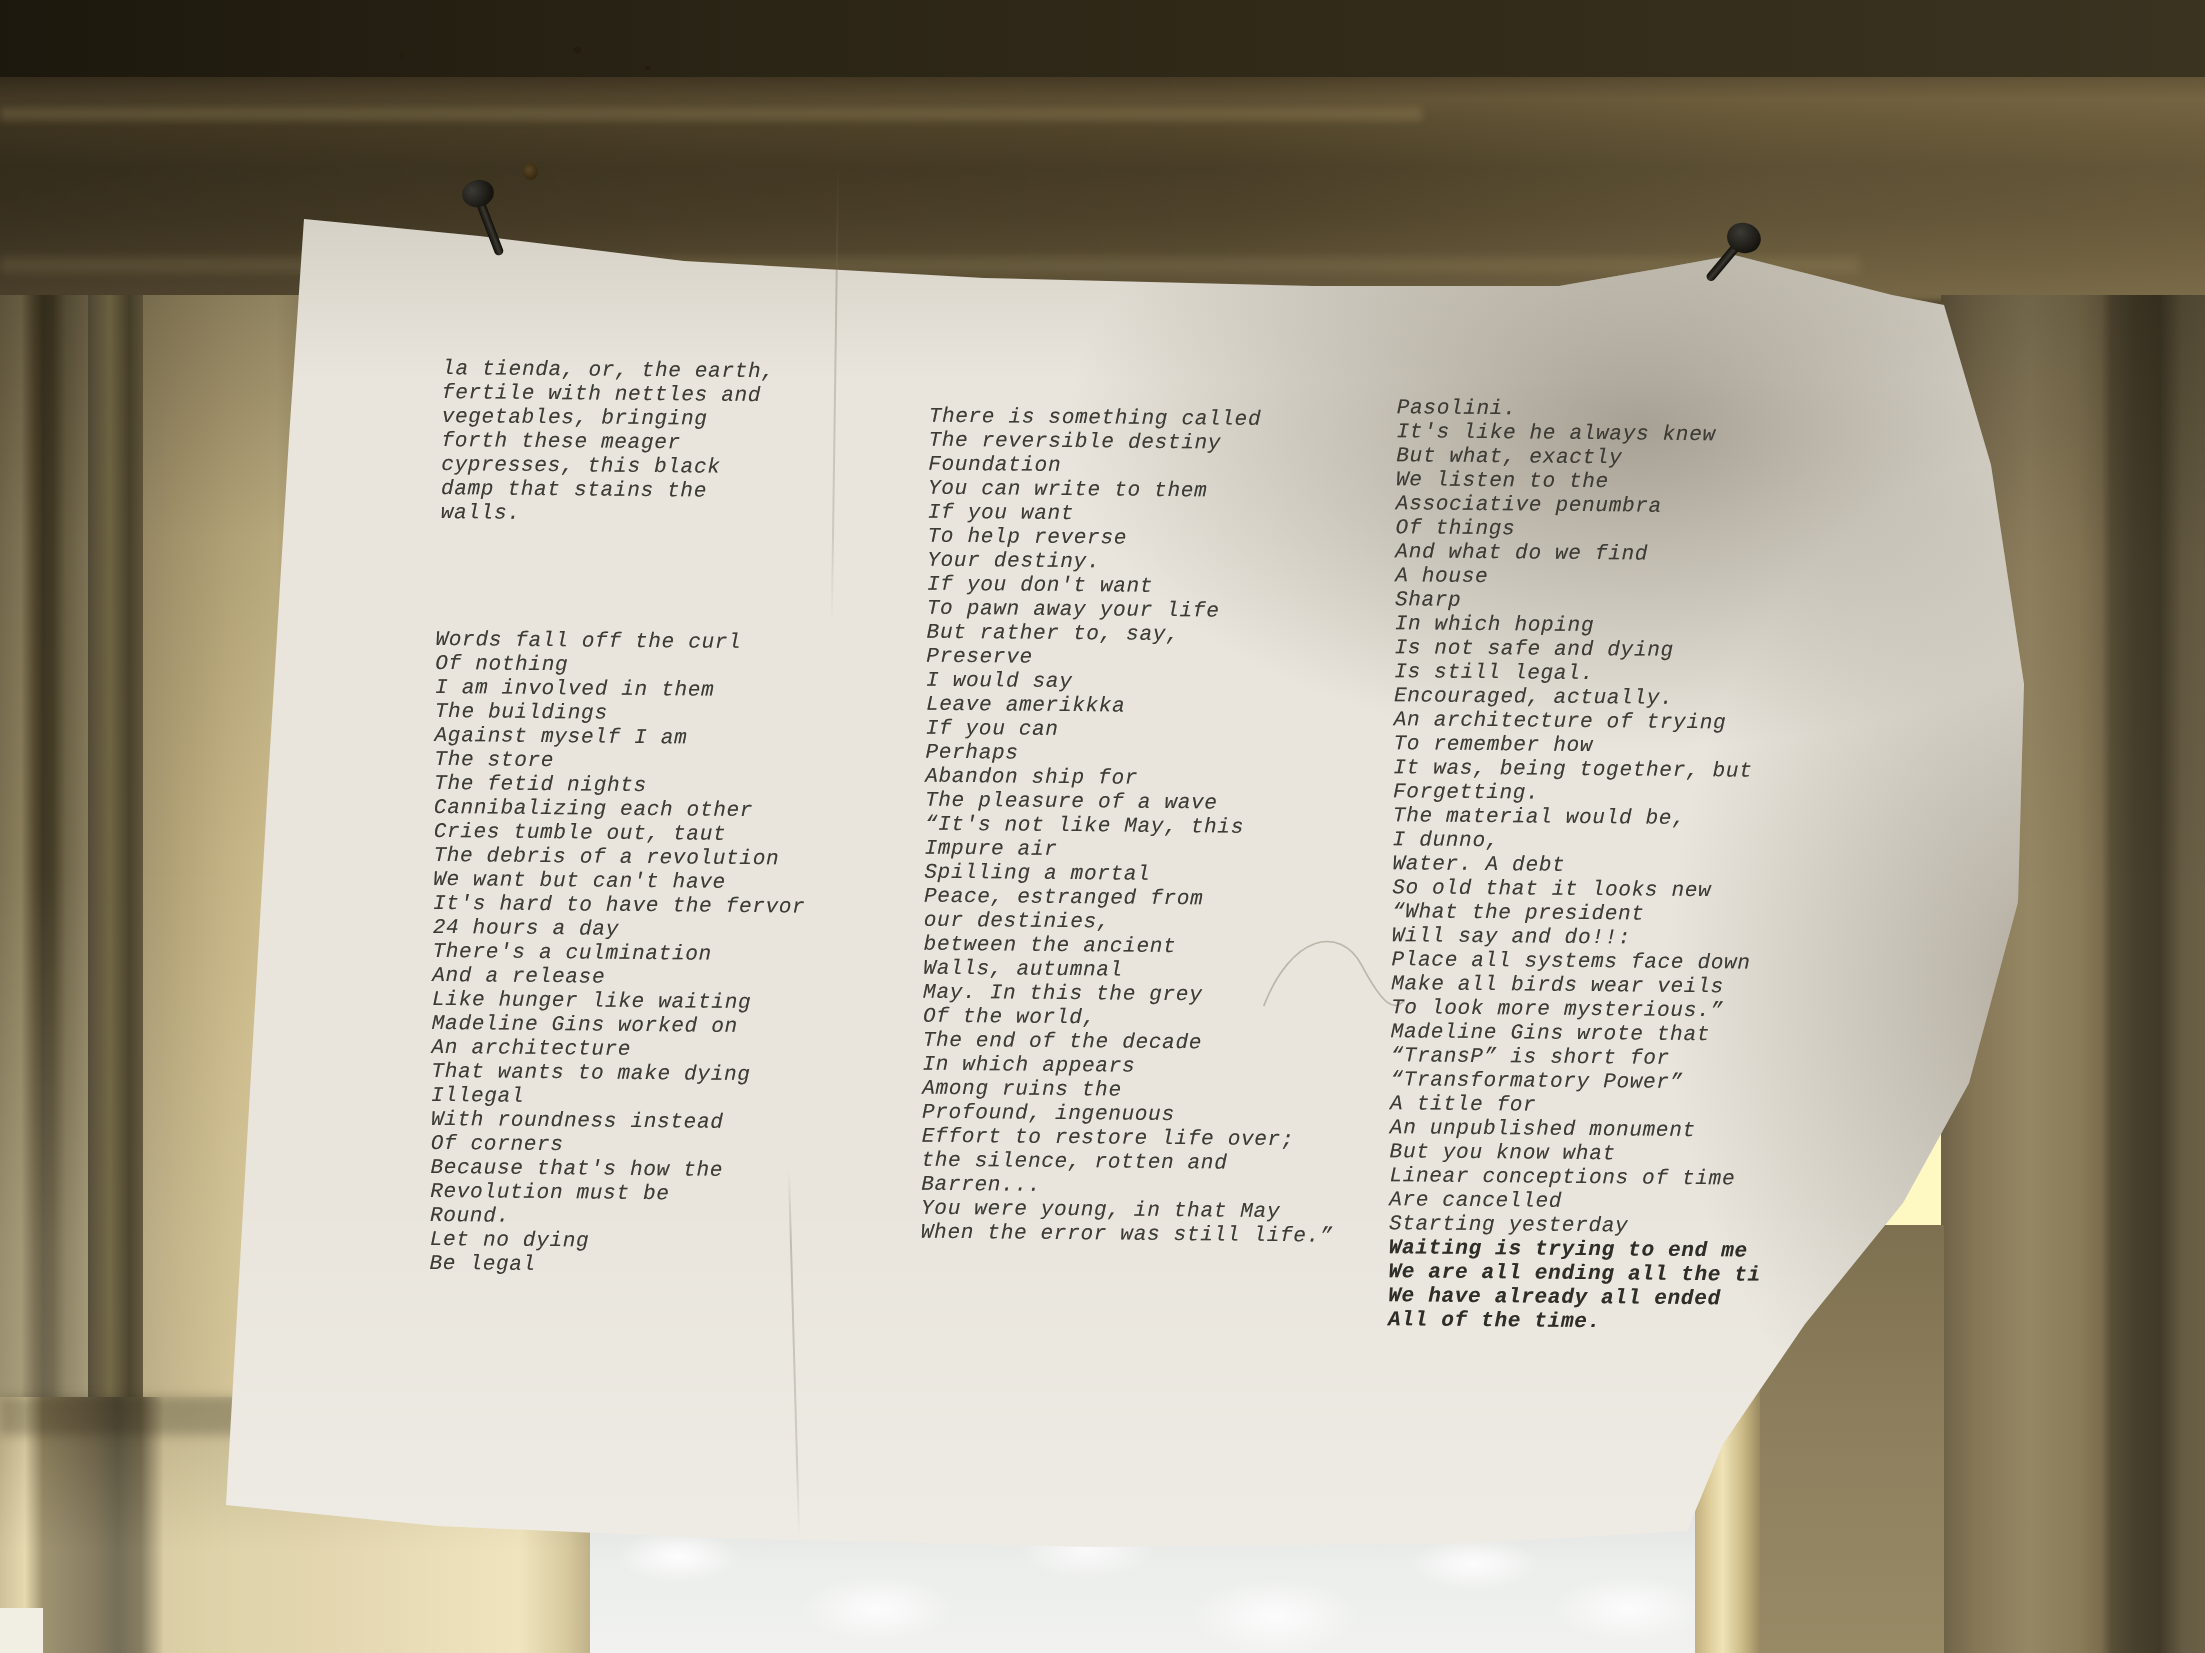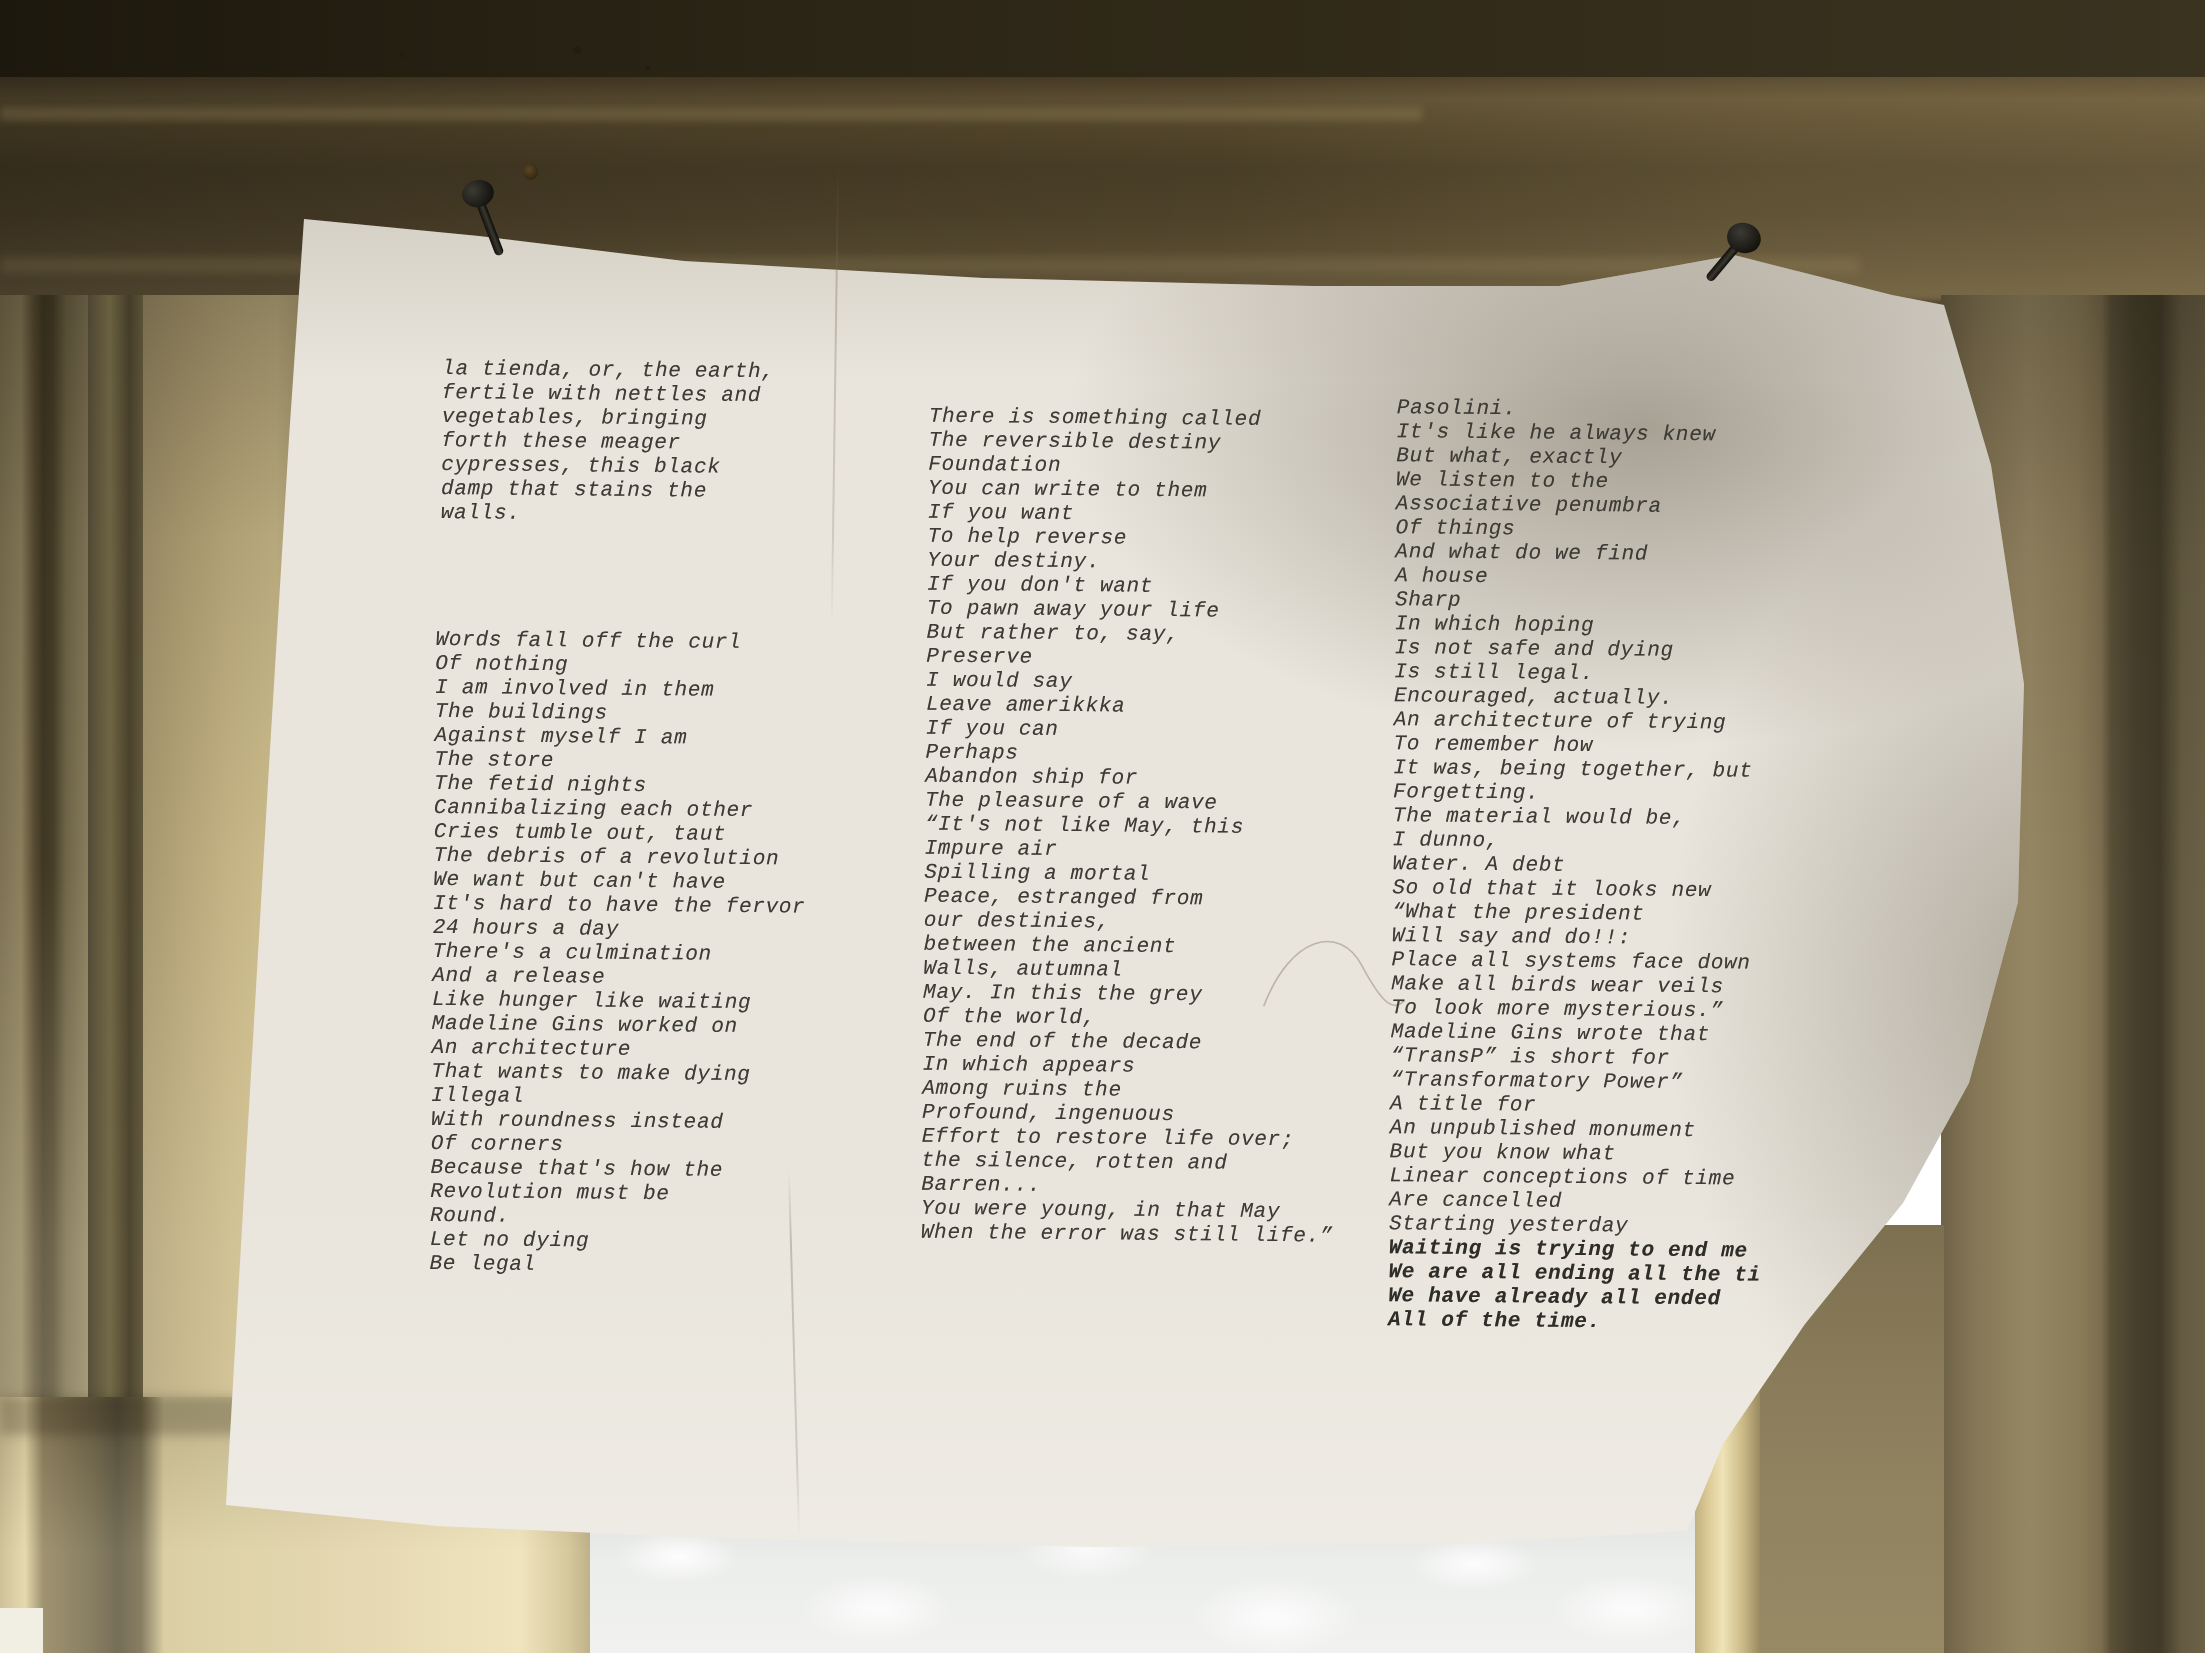--- a/index.html
+++ b/index.html
@@ -1,17 +1,17 @@
 <!DOCTYPE html>
 <html style="font-size:8.8px"><head>
 <meta charset="utf-8">
 <style>
   html,body{margin:0;padding:0;background:#2b2517;}
   .scene{position:relative;width:2205px;height:1654px;overflow:hidden;
-         background:#ffffff;font-family:"Liberation Sans",sans-serif;}
+         background:#fef9c3;font-family:"Liberation Sans",sans-serif;}
 
   
   .top-dark-band{position:absolute;left:0;top:0;width:2205px;height:86px;
     background:linear-gradient(90deg,#1d180d 0%,#2b2516 35%,#332c1a 70%,#3a3320 100%);}
   .beam{position:absolute;left:0;top:77px;width:2205px;height:241px;
     background:
       linear-gradient(90deg,rgba(0,0,0,.28) 0%,rgba(0,0,0,.10) 30%,rgba(0,0,0,0) 55%,rgba(214,190,130,.14) 80%,rgba(214,190,130,.20) 100%),
       linear-gradient(180deg,#473b25 0%,#5c4e32 9%,#53462b 20%,#483d26 38%,#4e422a 58%,#5a4d33 78%,#6b5d40 100%);}
   .beam-ridge-1{position:absolute;left:0;top:107px;width:1422px;height:14.2px;
     background:rgba(195,175,122,.20);filter:blur(3.8px);}

